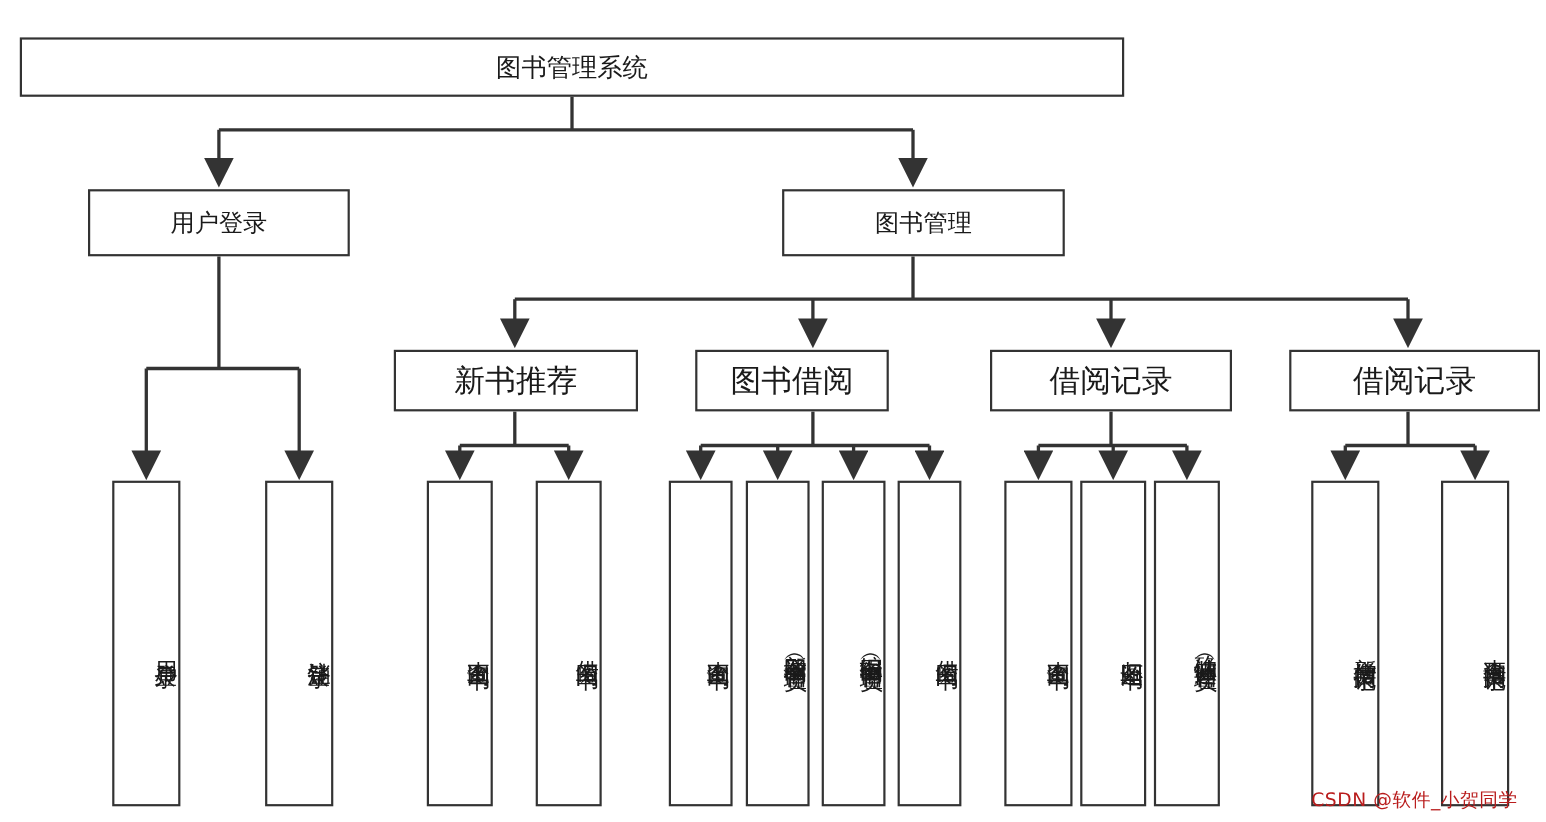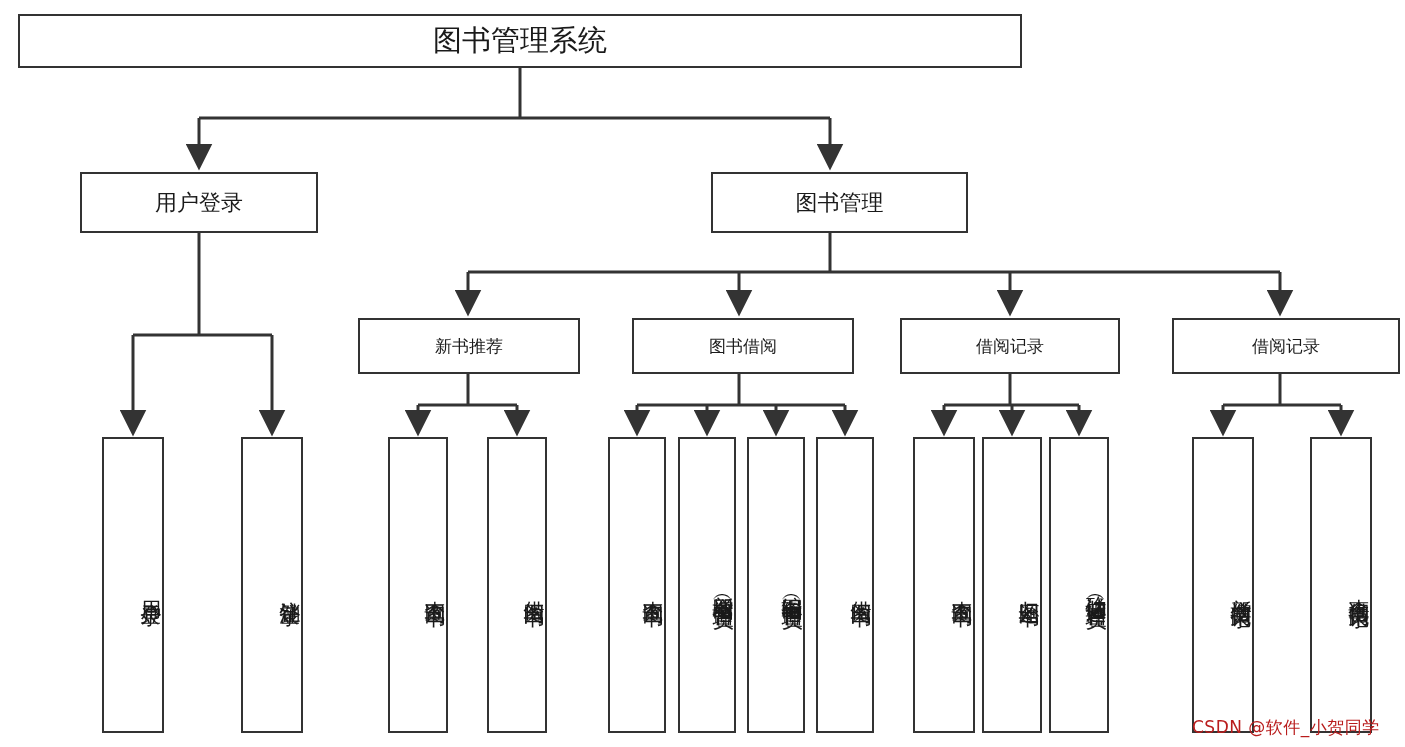--- a/index.html
+++ b/index.html
@@ -21,27 +21,28 @@
     position: absolute;
     box-sizing: border-box;
     border: 2px solid #333333;
     background: #ffffff;
     display: flex;
     align-items: center;
     justify-content: center;
     color: #1a1a1a;
   }
   .node.root {
-    font-size: 29px;
+    font-size: 23px;
+    margin-top: 20px;
   }
   .node.level2 {
     font-size: 22px;
   }
   .node.level3 {
-    font-size: 17px;
+    font-size: 28px;
   }
   .node.leaf {
     font-size: 21px;
     writing-mode: vertical-rl;
     text-orientation: upright;
     line-height: 1.05;
     letter-spacing: 2px;
     padding-top: 6px;
     align-items: flex-start;
     justify-content: center;
@@ -130,21 +131,21 @@
   <div class="node level2" style="left:80px; top:172px; width:238px; height:61px;">
     <span class="label">用户登录</span>
   </div>
   <div class="node level2" style="left:711px; top:172px; width:257px; height:61px;">
     <span class="label">图书管理</span>
   </div>
 
   <div class="node level3" style="left:358px; top:318px; width:222px; height:56px;">
     <span class="label">新书推荐</span>
   </div>
-  <div class="node level3" style="left:632px; top:318px; width:222px; height:56px;">
+  <div class="node level3" style="left:632px; top:318px; width:176px; height:56px;">
     <span class="label">图书借阅</span>
   </div>
   <div class="node level3" style="left:900px; top:318px; width:220px; height:56px;">
     <span class="label">借阅记录</span>
   </div>
   <div class="node level3" style="left:1172px; top:318px; width:228px; height:56px;">
     <span class="label">借阅记录</span>
   </div>
 
   <div class="node leaf" style="left:102px; top:437px; width:62px; height:296px;">

